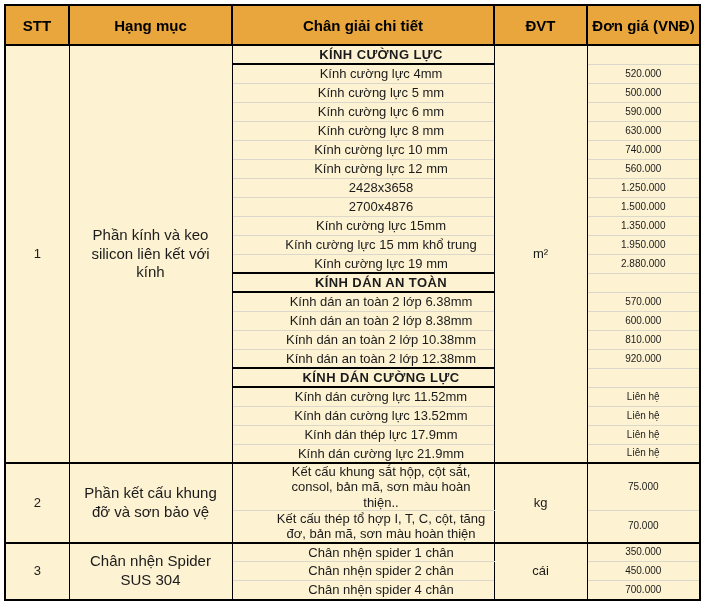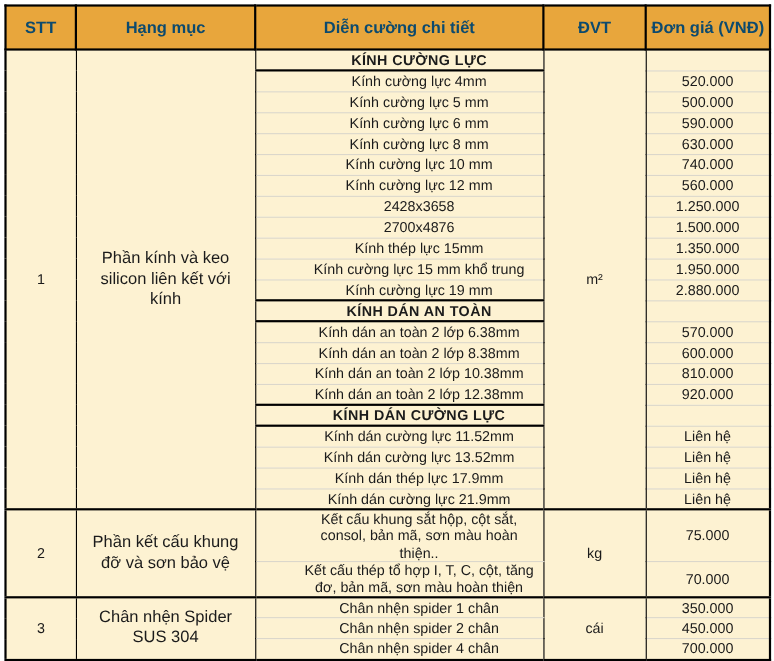--- a/index.html
+++ b/index.html
@@ -19,21 +19,21 @@
   table{border-collapse:collapse;table-layout:fixed;border:2px solid var(--grid-dark);}
   col.c-stt{width:64px;}
   col.c-category{width:163px;}
   col.c-detail{width:262px;}
   col.c-unit{width:93px;}
   col.c-price{width:113px;}
   th{
     background:var(--header-bg);
     border:2px solid var(--grid-dark);
     font-size:15px;font-weight:bold;height:40px;
-    text-align:center;padding:0 2px;color:#0c4a6e;
+    text-align:center;padding:0 2px;color:#000000;
   }
   td{
     background:var(--cell-bg);
     border-left:1px solid var(--grid-dark);
     border-right:1px solid var(--grid-dark);
     font-size:13px;text-align:center;vertical-align:middle;
     padding:0 5px;height:19px;line-height:1.18;
   }
   td.detail, td.price{
     border-top:1px solid var(--grid-light);
@@ -41,21 +41,21 @@
   }
   td.group{
     font-weight:bold;font-size:14px;letter-spacing:.4px;
     border-top:2px solid var(--grid-dark);
     border-bottom:2px solid var(--grid-dark);
   }
   td.stt{font-size:13px;}
   td.category{font-size:15px;font-weight:normal;line-height:1.25;padding:0 6px;}
   td.unit{font-size:13px;}
   td.detail{font-size:13px;padding-left:41px;}
-  td.price{font-size:13px;text-align:center;}
+  td.price{font-size:10px;text-align:center;}
   td.section-start{border-top:2px solid var(--grid-dark);}
   td.stt, td.category, td.unit{
     border-top:2px solid var(--grid-dark);
     border-bottom:2px solid var(--grid-dark);
   }
 </style>
 </head>
 <body>
 
 <div class="table-wrap">
@@ -64,21 +64,21 @@
       <col class="c-stt">
         <col class="c-category">
         <col class="c-detail">
         <col class="c-unit">
         <col class="c-price">
     </colgroup>
     <thead>
       <tr>
         <th>STT</th>
         <th>Hạng mục</th>
-        <th>Diễn cường chi tiết</th>
+        <th>Chân giải chi tiết</th>
         <th>ĐVT</th>
         <th>Đơn giá (VNĐ)</th>
       </tr>
     </thead>
     <tbody>
         <tr>
           <td class="stt section-start" rowspan="22">1</td>
           <td class="category section-start" rowspan="22">Phần kính và keo silicon liên kết với kính</td>
           <td class="detail group section-start">KÍNH CƯỜNG LỰC</td>
           <td class="unit section-start" rowspan="22">m²</td>
@@ -110,21 +110,21 @@
         </tr>
         <tr>
           <td class="detail">2428x3658</td>
           <td class="price">1.250.000</td>
         </tr>
         <tr>
           <td class="detail">2700x4876</td>
           <td class="price">1.500.000</td>
         </tr>
         <tr>
-          <td class="detail">Kính thép lực 15mm</td>
+          <td class="detail">Kính cường lực 15mm</td>
           <td class="price">1.350.000</td>
         </tr>
         <tr>
           <td class="detail">Kính cường lực 15 mm khổ trung</td>
           <td class="price">1.950.000</td>
         </tr>
         <tr>
           <td class="detail">Kính cường lực 19 mm</td>
           <td class="price">2.880.000</td>
         </tr>

